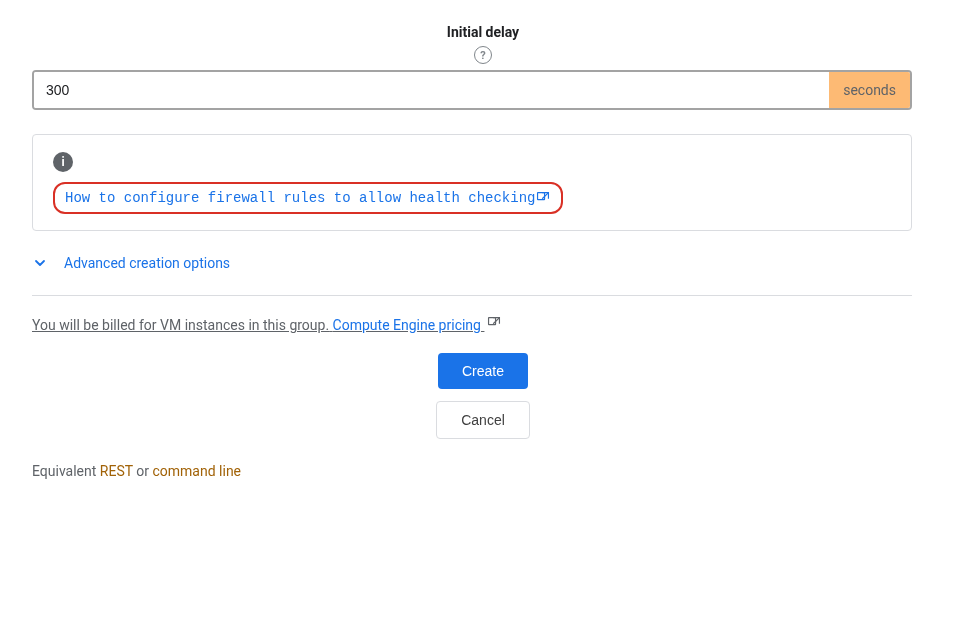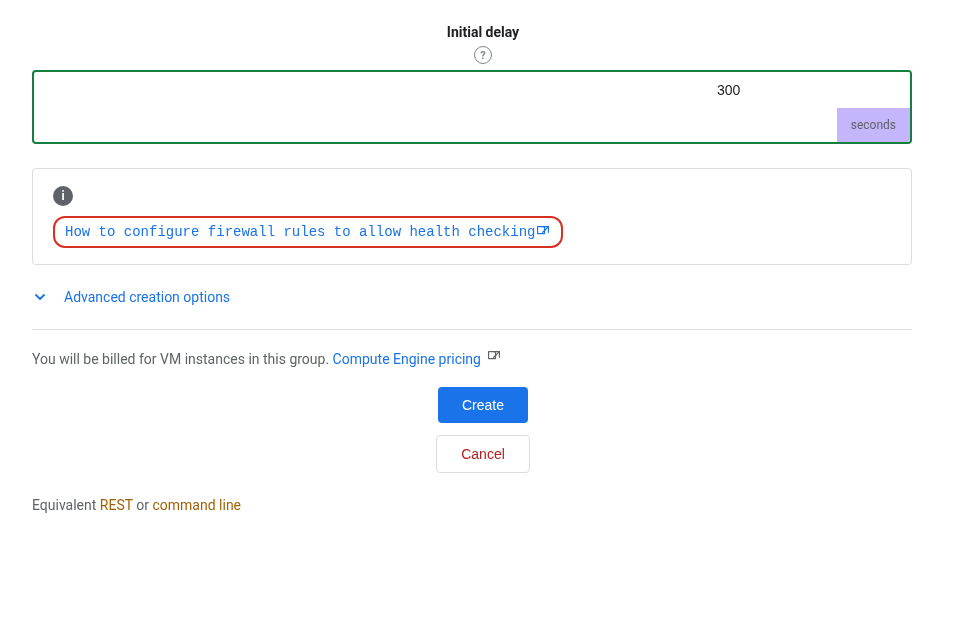--- a/index.html
+++ b/index.html
@@ -42,43 +42,42 @@
       border-radius: 50%;
       border: 1.5px solid #80868b;
       color: #80868b;
       font-size: 11px;
       font-weight: 700;
       cursor: pointer;
     }
 
     .input-row {
       display: flex;
-      align-items: flex-end;
-      border: 2px solid #15803d;
+      align-items: flex-start;
+      border: 2px solid #a3a3a3;
       border-radius: 4px;
       overflow: hidden;
       width: 880px;
-      flex-direction: column;
     }
 
     .input-field {
       flex: 1;
       border: none;
       outline: none;
       font-size: 14px;
       padding: 10px 12px;
       color: #202124;
       background: #fff;
     }
 
     .input-suffix {
       padding: 10px 14px;
       color: #5f6368;
-      font-size: 12px;
-      background: #c4b5fd;
+      font-size: 14px;
+      background: #fdba74;
     }
 
     .info-box {
       border: 1px solid #dadce0;
       border-radius: 4px;
       padding: 16px 20px;
       width: 880px;
       margin-bottom: 24px;
       background: #fff;
     }
@@ -161,20 +160,21 @@
       border: none;
       border-top: 1px solid #dadce0;
       margin-bottom: 20px;
       width: 880px;
     }
 
     .billing-text {
       font-size: 14px;
       color: #5f6368;
       margin-bottom: 20px;
+      text-decoration: underline;
     }
 
     .billing-link {
       color: #1a73e8;
       text-decoration: none;
       cursor: pointer;
     }
 
     .ext-icon-small {
       display: inline-flex;
@@ -197,21 +197,21 @@
       border: none;
       border-radius: 4px;
       padding: 10px 24px;
       font-size: 14px;
       font-weight: 500;
       cursor: pointer;
     }
 
     .btn-cancel {
       background: #fff;
-      color: #b91c1c;
+      color: #404040;
       border: 1px solid #dadce0;
       border-radius: 4px;
       padding: 10px 24px;
       font-size: 14px;
       font-weight: 500;
       cursor: pointer;
     }
 
     .equivalent-text {
       font-size: 14px;

